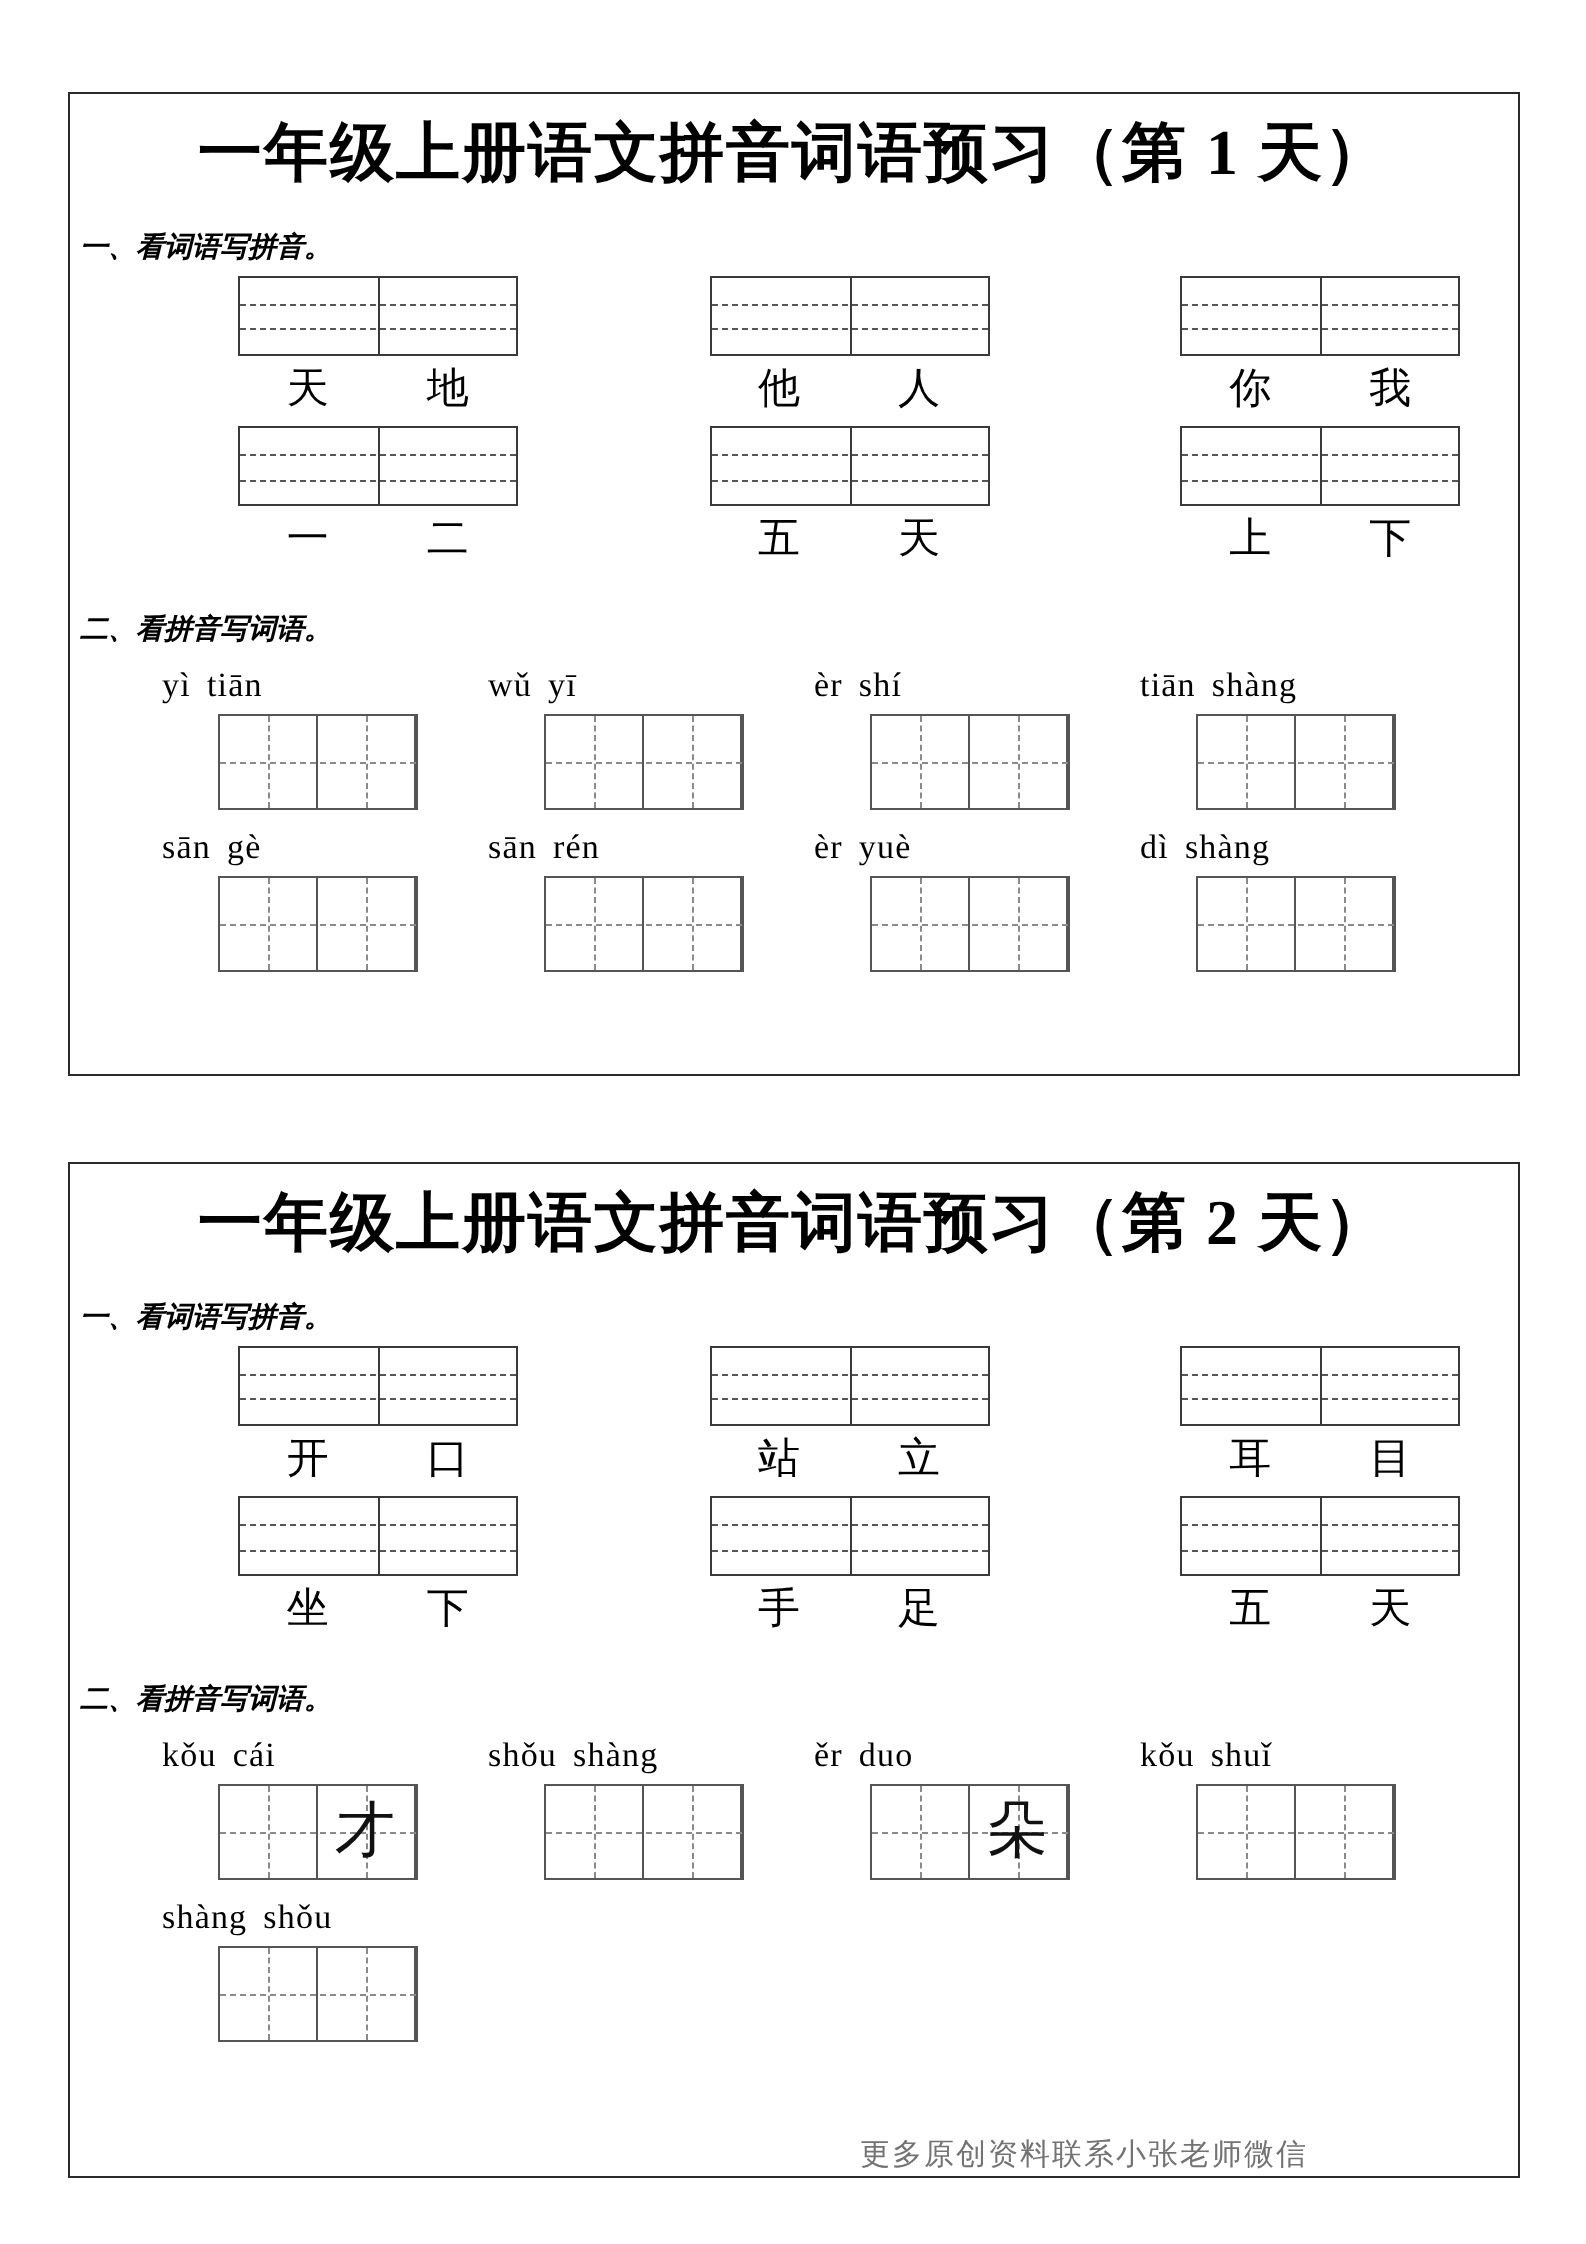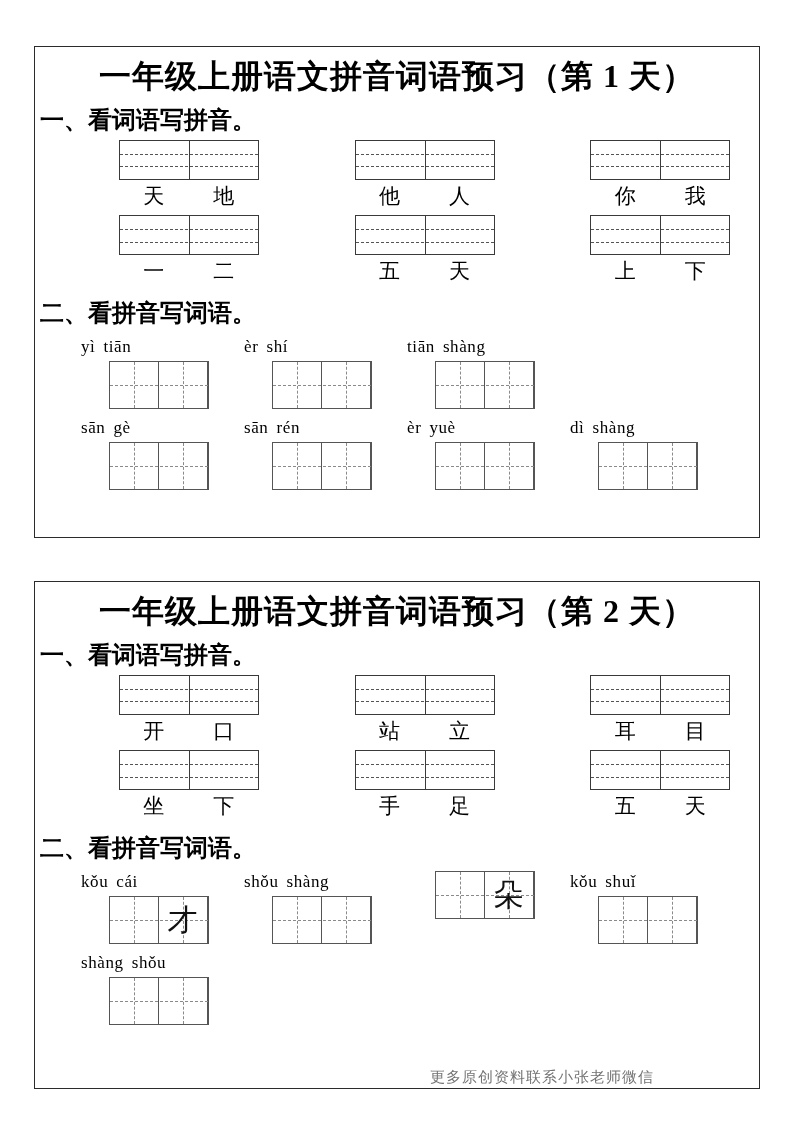--- a/index.html
+++ b/index.html
@@ -44,27 +44,28 @@
     font-weight: bold;
     letter-spacing: 1px;
     padding: 11px 0 4px 0;
     white-space: nowrap;
     line-height: 1.15;
   }
 
   
   .section-heading {
     font-family: "Liberation Serif", "DejaVu Serif", serif;
-    font-size: 24px;
+    font-size: 14px;
     font-weight: bold;
     padding-left: 5px;
-    margin-top: 6px;
+    margin-top: 17px;
     margin-bottom: 4px;
     line-height: 1.3;
     white-space: nowrap;
+    font-style: italic;
   }
 
   
   .word-rows { padding: 0 0 2px 0; }
   .word-row {
     display: flex;
     justify-content: flex-start;
     padding-left: 55px;
     margin-bottom: 6px;
   }
@@ -279,20 +280,34 @@
                   <div class="filled"></div>
                 </div>
                 <div class="tianzi-cell">
                   <div class="vmid"></div>
                   <div class="filled"></div>
                 </div>
                 <div class="hmid"></div>
               </div>
             </div>
             <div class="pin-item">
+              <div class="pin-label"><span class="syl">wǔ</span><span class="syl">yī</span></div>
+              <div class="tianzi-grid">
+                <div class="tianzi-cell">
+                  <div class="vmid"></div>
+                  <div class="filled"></div>
+                </div>
+                <div class="tianzi-cell">
+                  <div class="vmid"></div>
+                  <div class="filled"></div>
+                </div>
+                <div class="hmid"></div>
+              </div>
+            </div>
+            <div class="pin-item">
               <div class="pin-label"><span class="syl">èr</span><span class="syl">shí</span></div>
               <div class="tianzi-grid">
                 <div class="tianzi-cell">
                   <div class="vmid"></div>
                   <div class="filled"></div>
                 </div>
                 <div class="tianzi-cell">
                   <div class="vmid"></div>
                   <div class="filled"></div>
                 </div>
@@ -474,20 +489,21 @@
                   <div class="filled"></div>
                 </div>
                 <div class="tianzi-cell">
                   <div class="vmid"></div>
                   <div class="filled"></div>
                 </div>
                 <div class="hmid"></div>
               </div>
             </div>
             <div class="pin-item">
+              <div class="pin-label"><span class="syl">ěr</span><span class="syl">duo</span></div>
               <div class="tianzi-grid">
                 <div class="tianzi-cell">
                   <div class="vmid"></div>
                   <div class="filled"></div>
                 </div>
                 <div class="tianzi-cell">
                   <div class="vmid"></div>
                   <div class="filled">朵</div>
                 </div>
                 <div class="hmid"></div>

